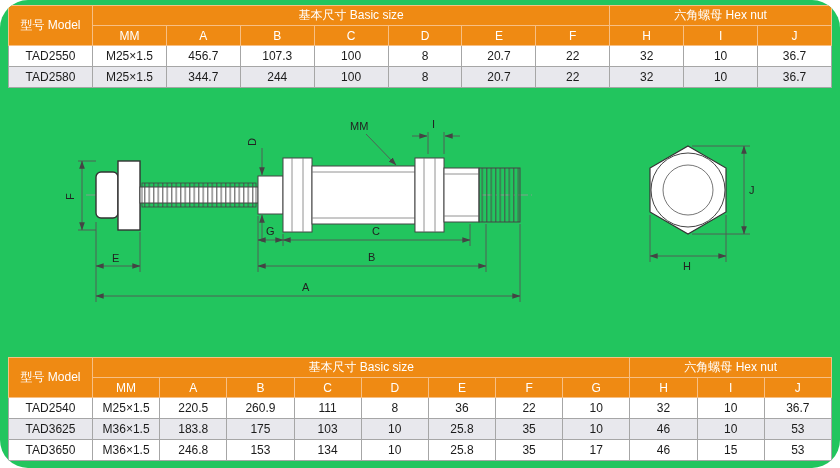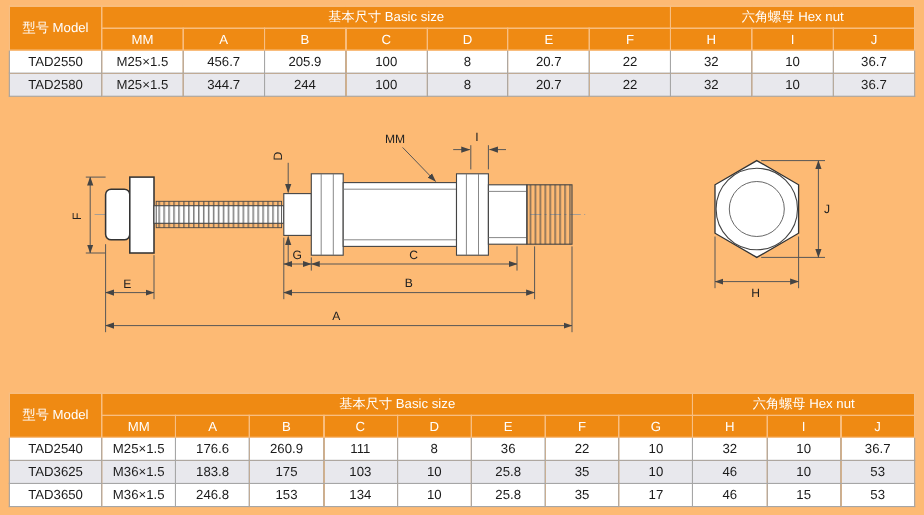--- a/index.html
+++ b/index.html
@@ -2,21 +2,21 @@
 <html><head>
 <meta charset="utf-8">
 <style>
   * { box-sizing: border-box; }
   html, body { margin: 0; padding: 0; }
   body {
     width: 840px; height: 468px;
     background: #ffffff;
     font-family: "Liberation Sans", "DejaVu Sans", sans-serif;
   }
-  .page { position: relative; width: 840px; height: 468px; background: #fdba74; overflow: hidden; }
+  .page { position: relative; width: 840px; height: 468px; background: #22c55e; overflow: hidden; border-radius: 28px; }
 
   .tbl-wrap { position: absolute; left: 8px; width: 824px; }
   .tbl-wrap.top { top: 5px; }
   .tbl-wrap.bottom { top: 357px; }
 
   table.spec-table {
     width: 100%;
     border-collapse: collapse;
     table-layout: fixed;
     font-size: 12px;
@@ -86,21 +86,21 @@
           <th>H</th>
           <th>I</th>
           <th>J</th>
         </tr>
       </thead>
       <tbody>
         <tr>
           <td>TAD2550</td>
           <td>M25×1.5</td>
           <td>456.7</td>
-          <td>205.9</td>
+          <td>107.3</td>
           <td>100</td>
           <td>8</td>
           <td>20.7</td>
           <td>22</td>
           <td>32</td>
           <td>10</td>
           <td>36.7</td>
         </tr>
         <tr>
           <td>TAD2580</td>
@@ -249,21 +249,21 @@
           <th>G</th>
           <th>H</th>
           <th>I</th>
           <th>J</th>
         </tr>
       </thead>
       <tbody>
         <tr>
           <td>TAD2540</td>
           <td>M25×1.5</td>
-          <td>176.6</td>
+          <td>220.5</td>
           <td>260.9</td>
           <td>111</td>
           <td>8</td>
           <td>36</td>
           <td>22</td>
           <td>10</td>
           <td>32</td>
           <td>10</td>
           <td>36.7</td>
         </tr>

